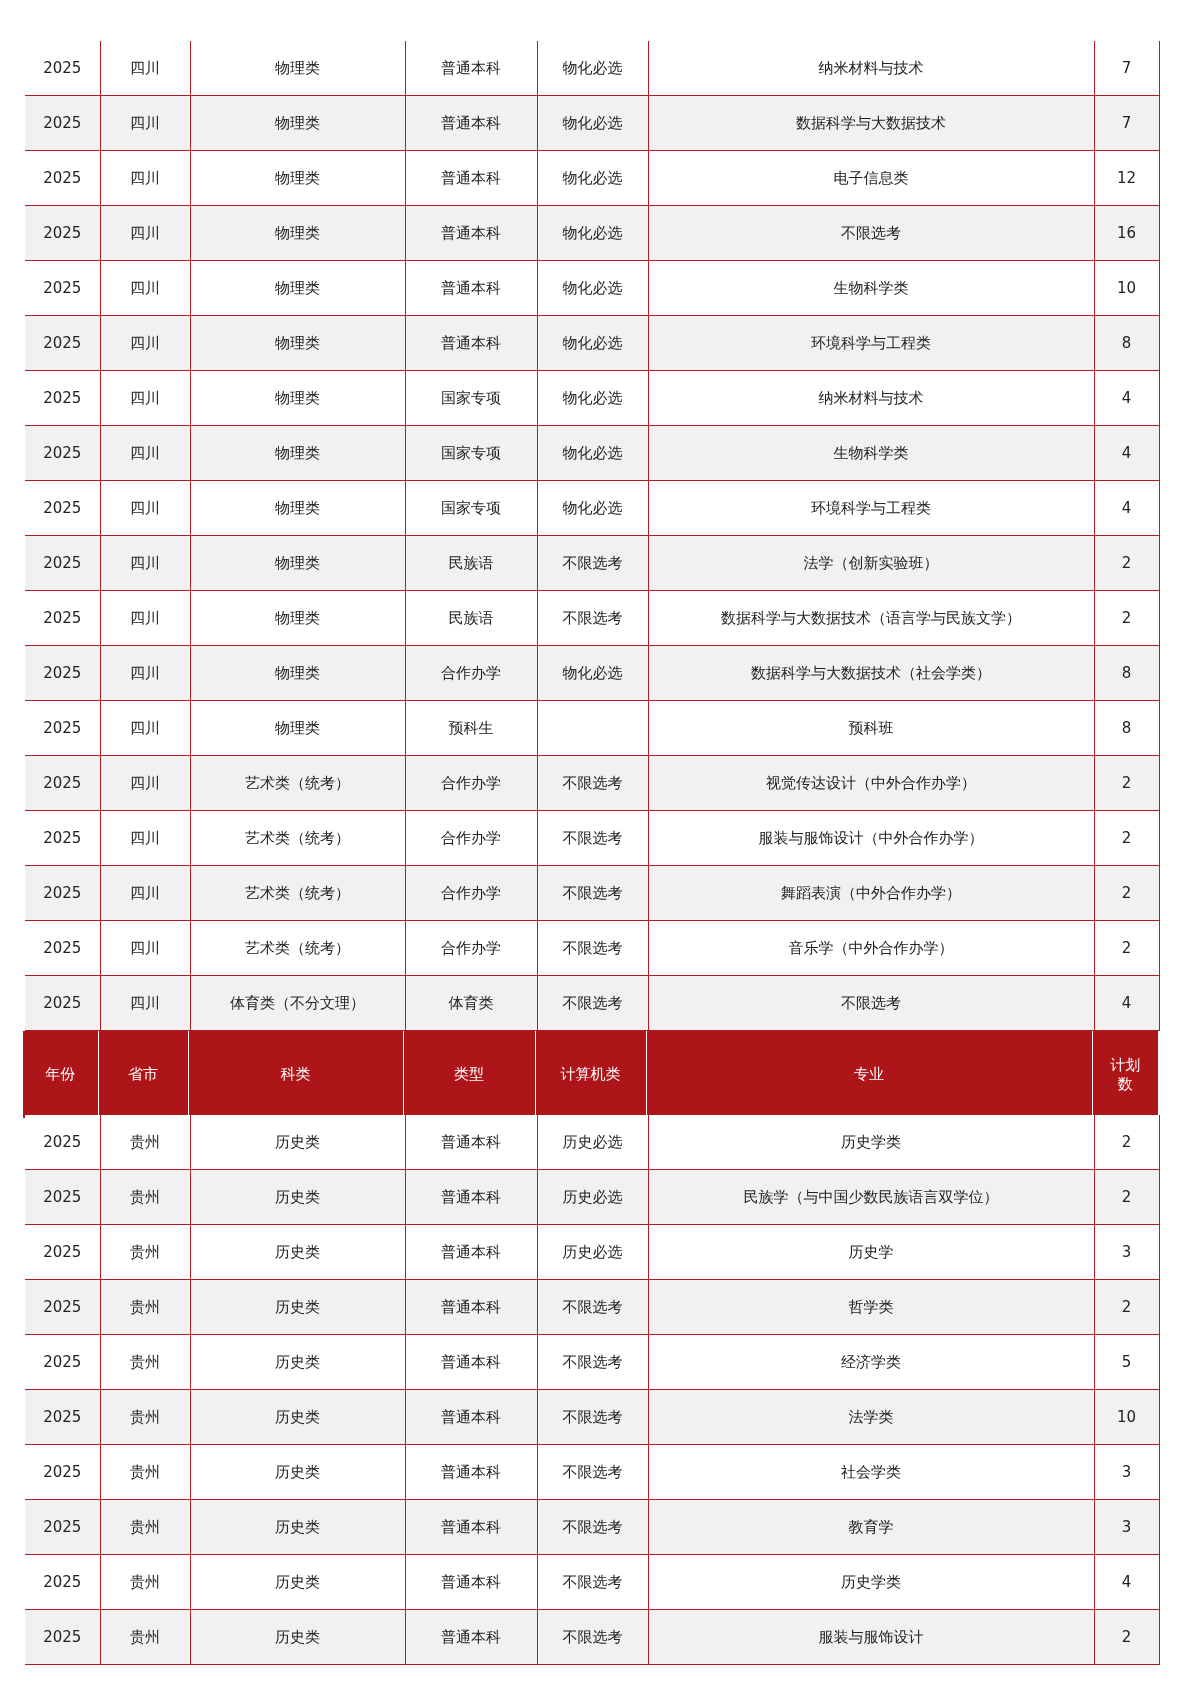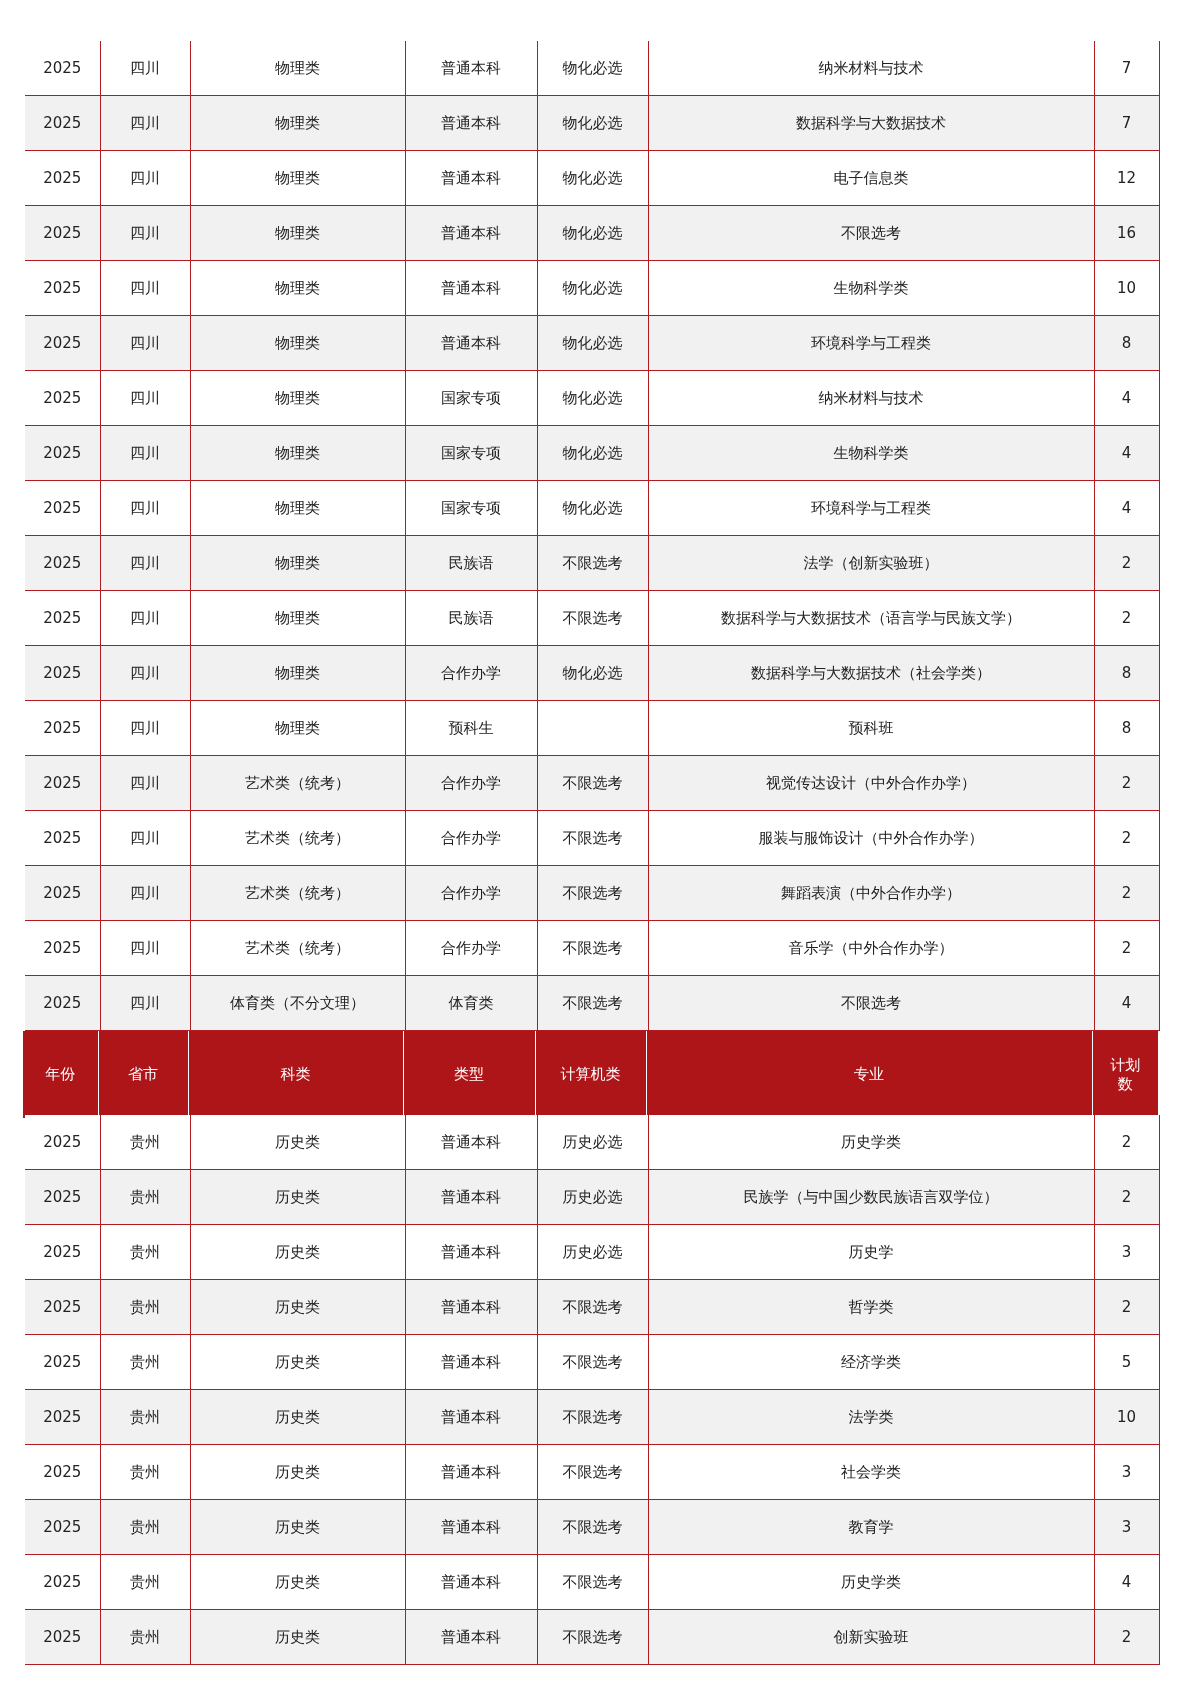--- a/index.html
+++ b/index.html
@@ -329,17 +329,17 @@
         <td>不限选考</td>
         <td>历史学类</td>
         <td>4</td>
       </tr>
       <tr>
         <td>2025</td>
         <td>贵州</td>
         <td>历史类</td>
         <td>普通本科</td>
         <td>不限选考</td>
-        <td>创新实验班</td>
+        <td>服装与服饰设计</td>
         <td>2</td>
       </tr>
     </tbody>
 </table>
 
 </body></html>

